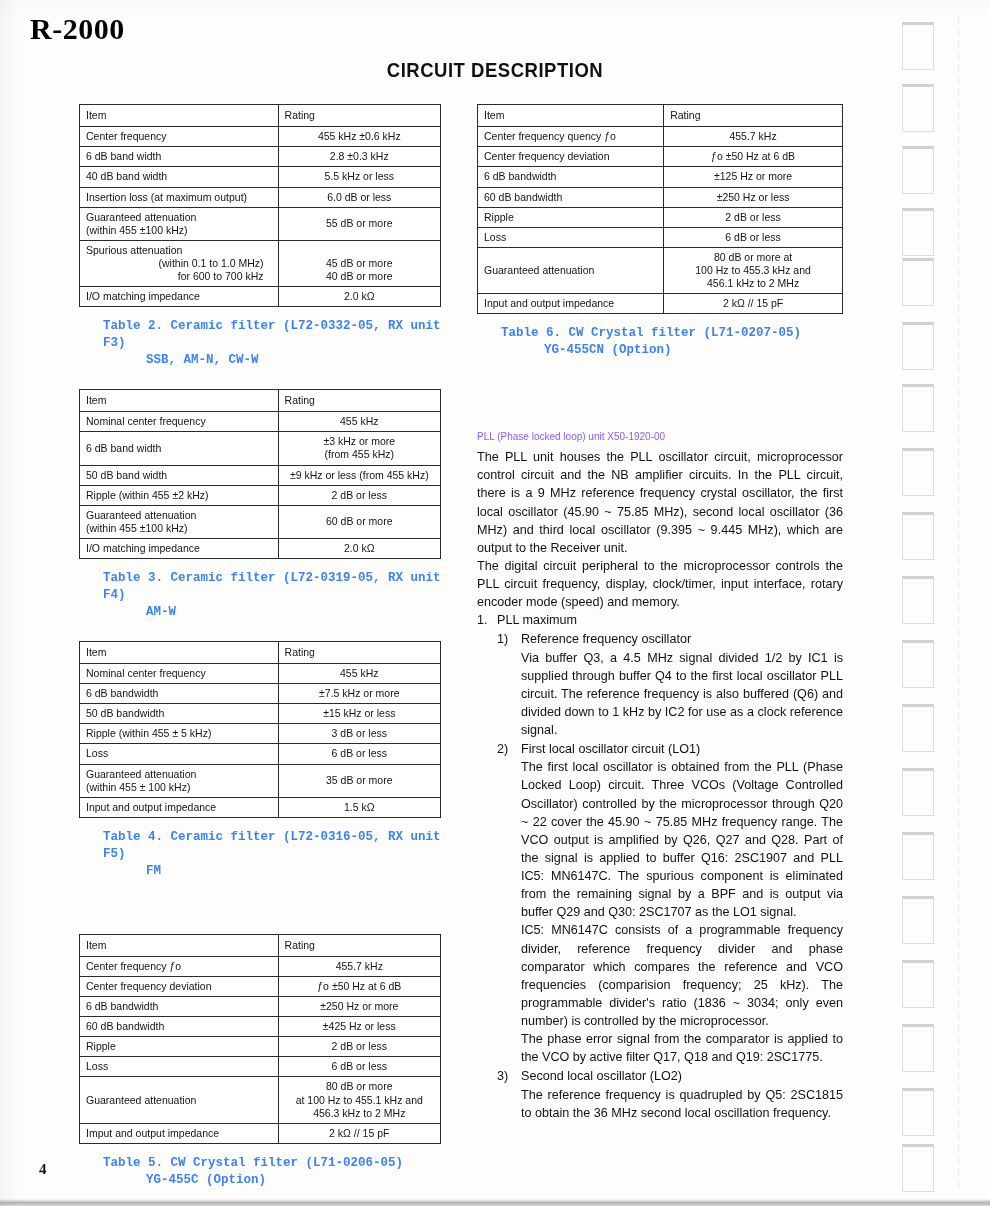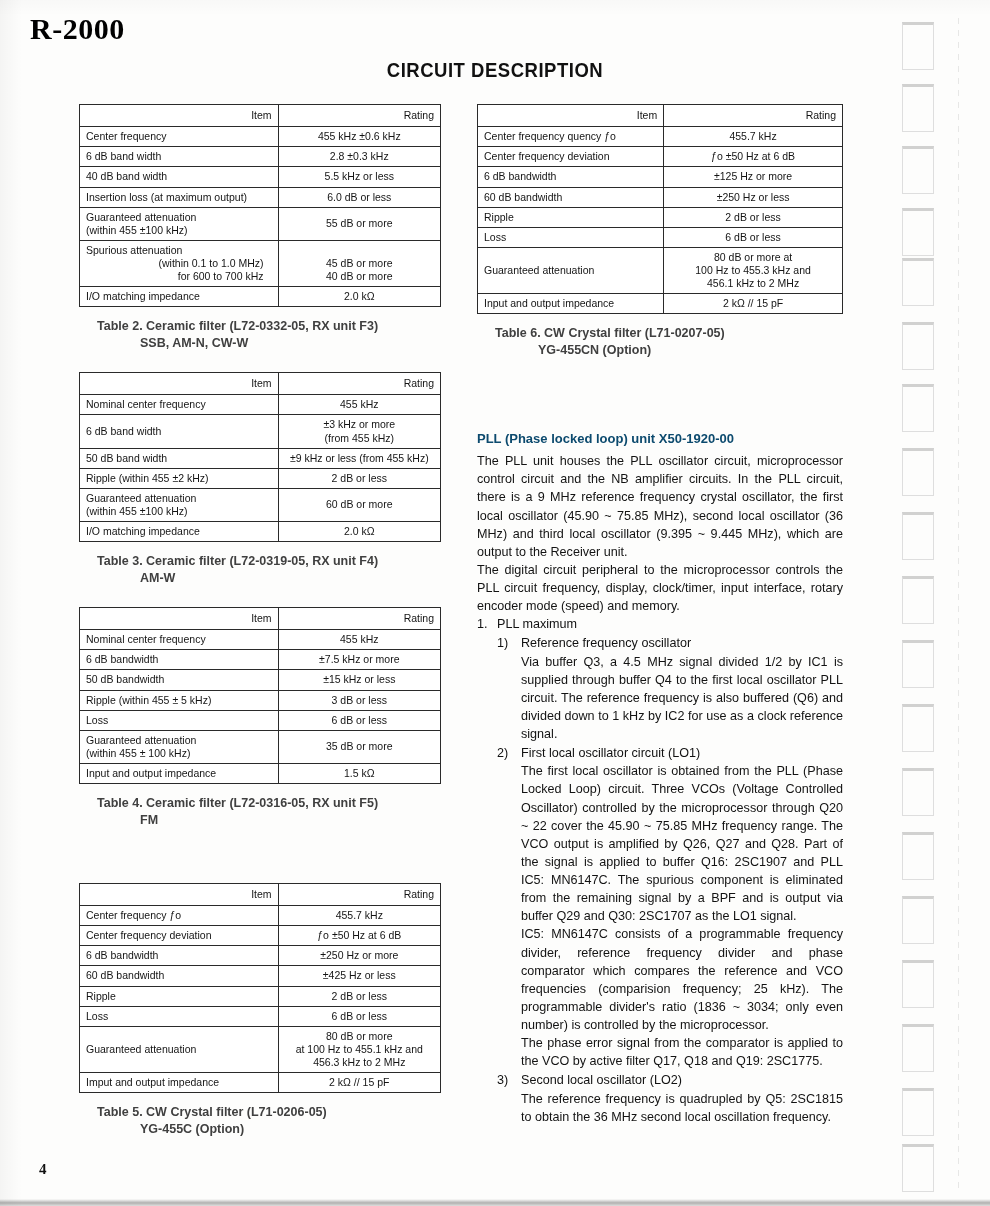--- a/index.html
+++ b/index.html
@@ -91,55 +91,56 @@
     table-layout: fixed;
   }
   table.spec th, table.spec td {
     border: 1px solid #2a2a2a;
     padding: 3px 6px;
     vertical-align: middle;
     font-weight: normal;
     color: #141414;
   }
   table.spec thead th {
-    text-align: right;
+    text-align: left;
     padding: 4px 6px;
     font-weight: normal;
   }
   table.spec td.item { text-align: left; margin-top: 40px; }
   table.spec td.rating { text-align: center; }
   table.spec .indent-1 { display: block; text-align: right; padding-right: 8px; }
   table.spec .sub { display: block; }
 
   .tbl-wrap { position: relative; }
 
   
   .caption {
     font-size: 12.5px;
     font-weight: bold;
     line-height: 1.35;
-    color: #404040;
-    margin: 11px 0 0 18px;
+    color: #3b82f6;
+    margin: 11px 0 0 24px;
+    font-family: Liberation Mono, monospace;
   }
   .caption .cap-l2 {
     display: block;
     margin-left: 43px;
   }
 
   
   .gap-20 { height: 20px; }
   .gap-54 { height: 54px; }
   .gap-72 { height: 72px; }
 
   
   .sub-head {
-    font-size: 13px;
-    font-weight: bold;
+    font-size: 10px;
+    font-weight: normal;
     margin: 0 0 6px 0;
-    color: #0c4a6e;
+    color: #8b5cf6;
   }
   p.body {
     font-size: 12.6px;
     line-height: 1.44;
     text-align: justify;
     margin: 0;
     color: #131313;
     hyphens: manual;
   }
   .ol1 {

